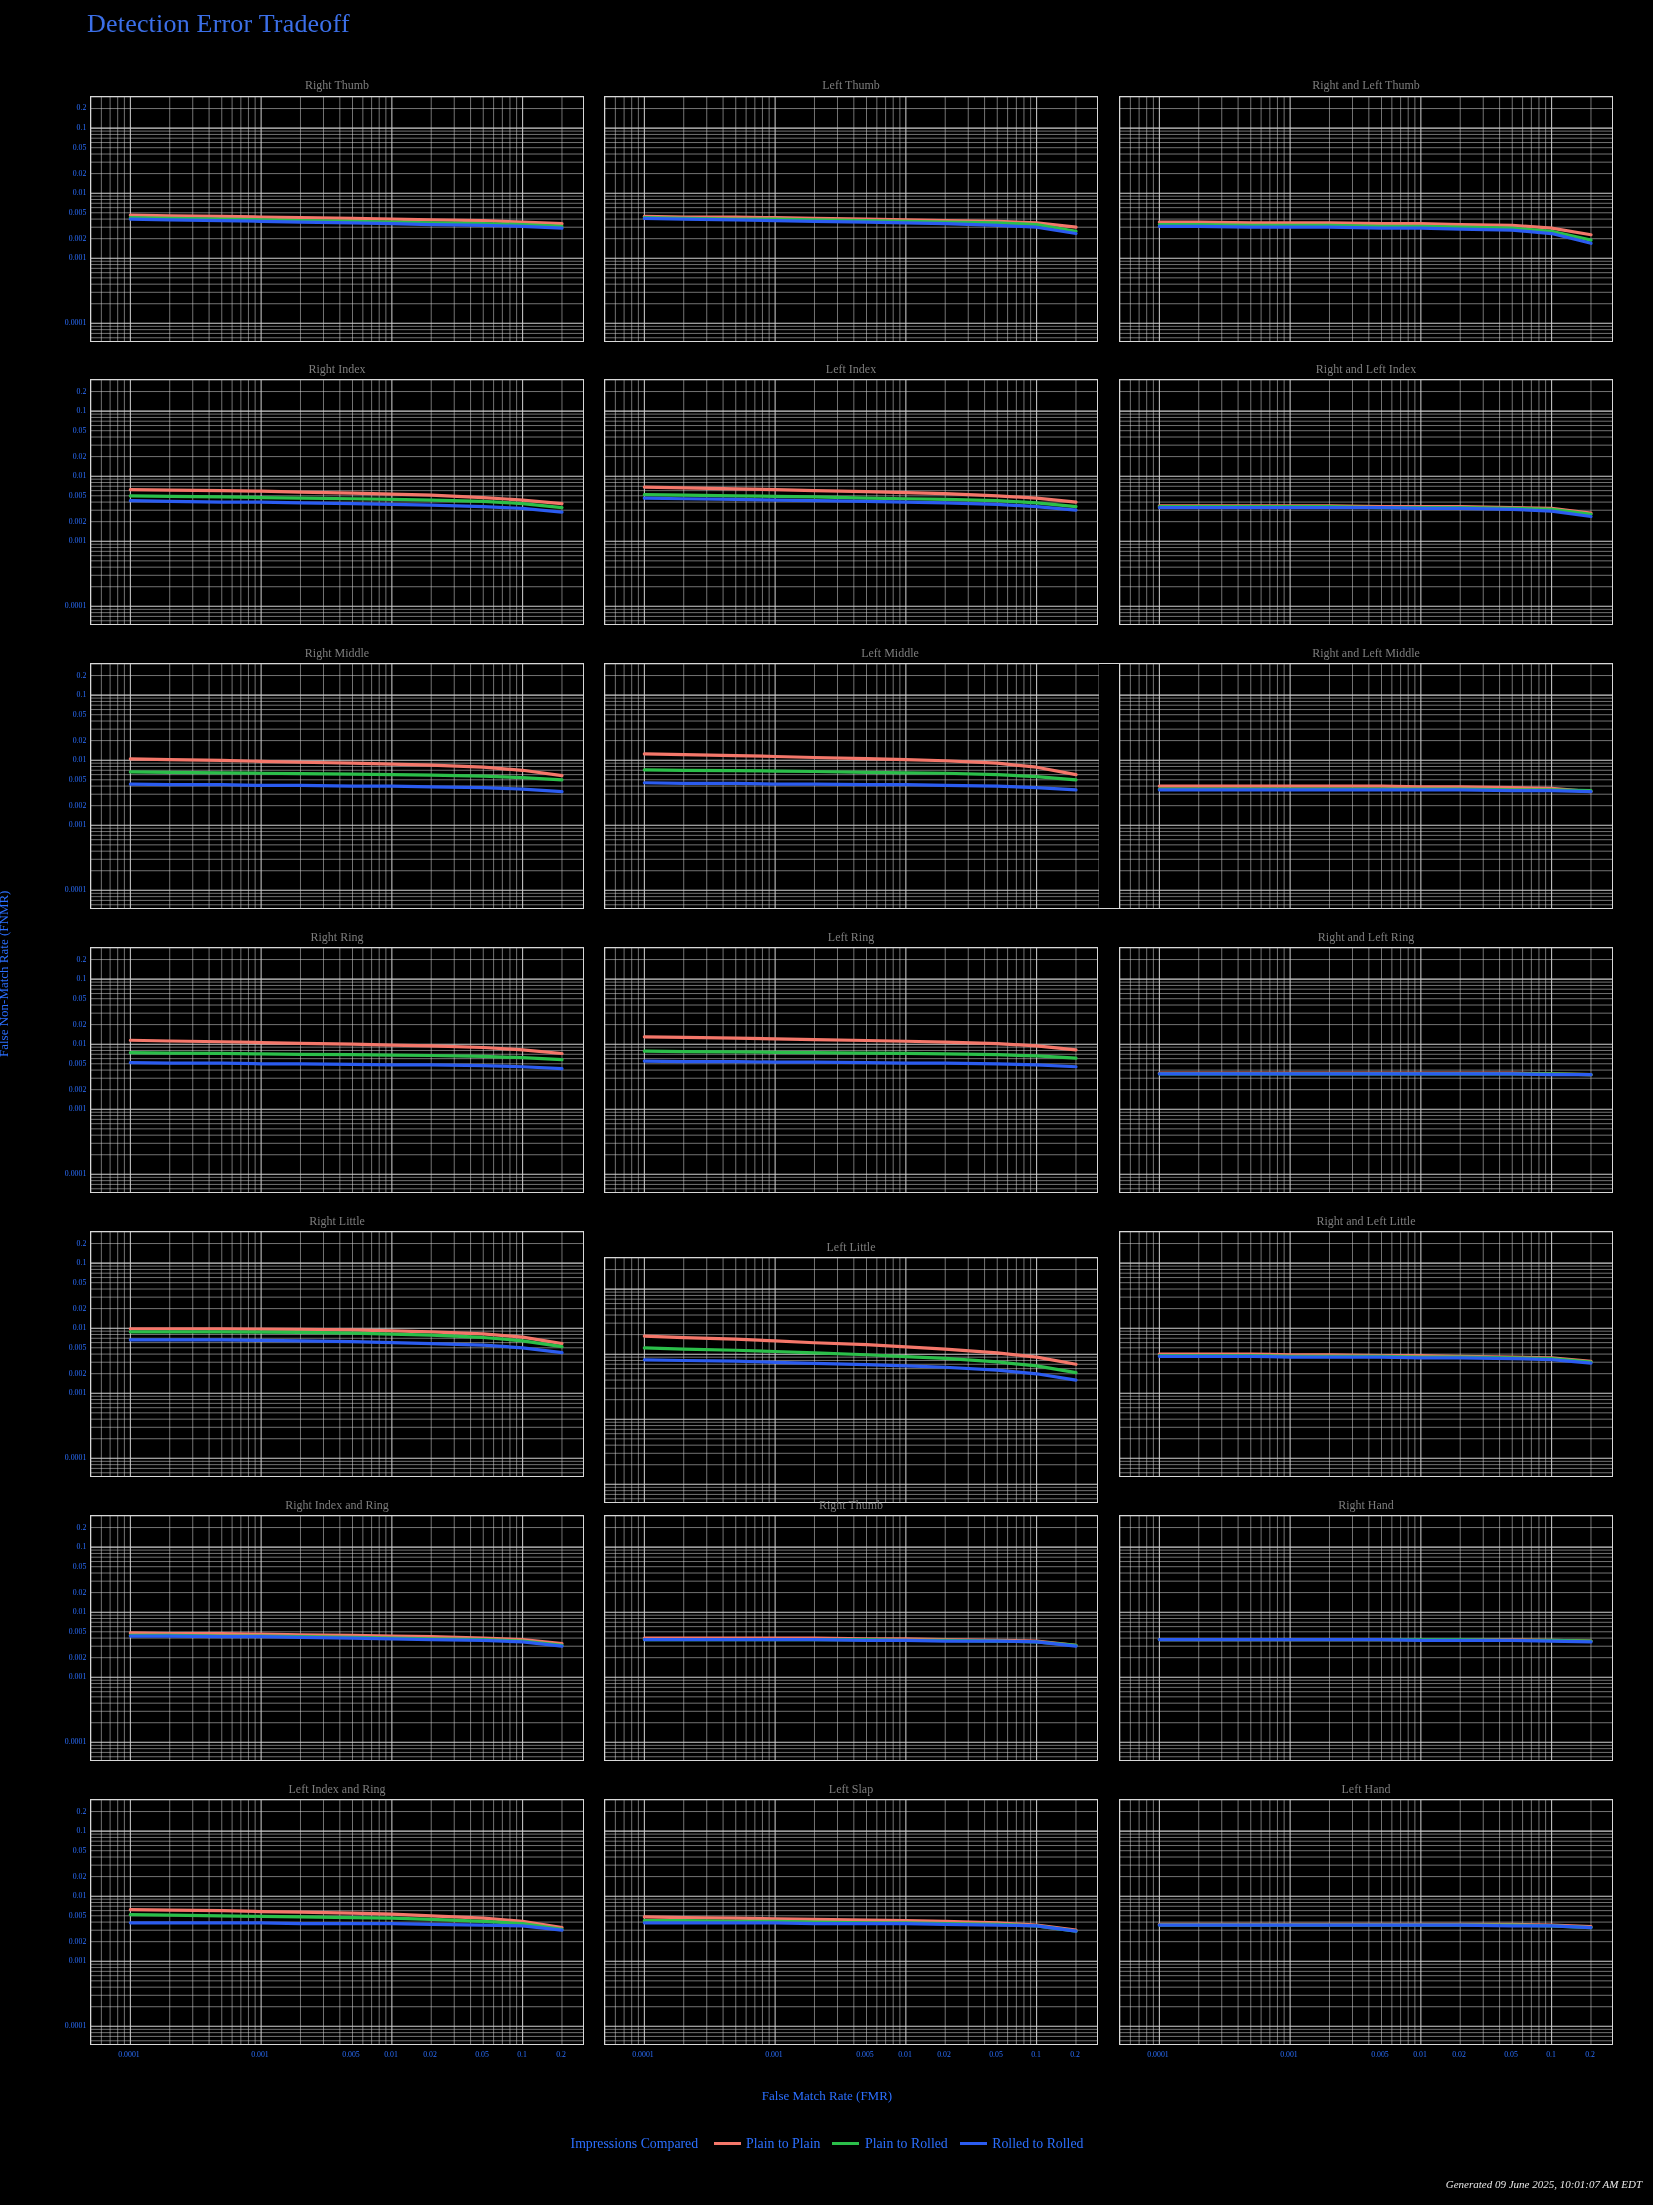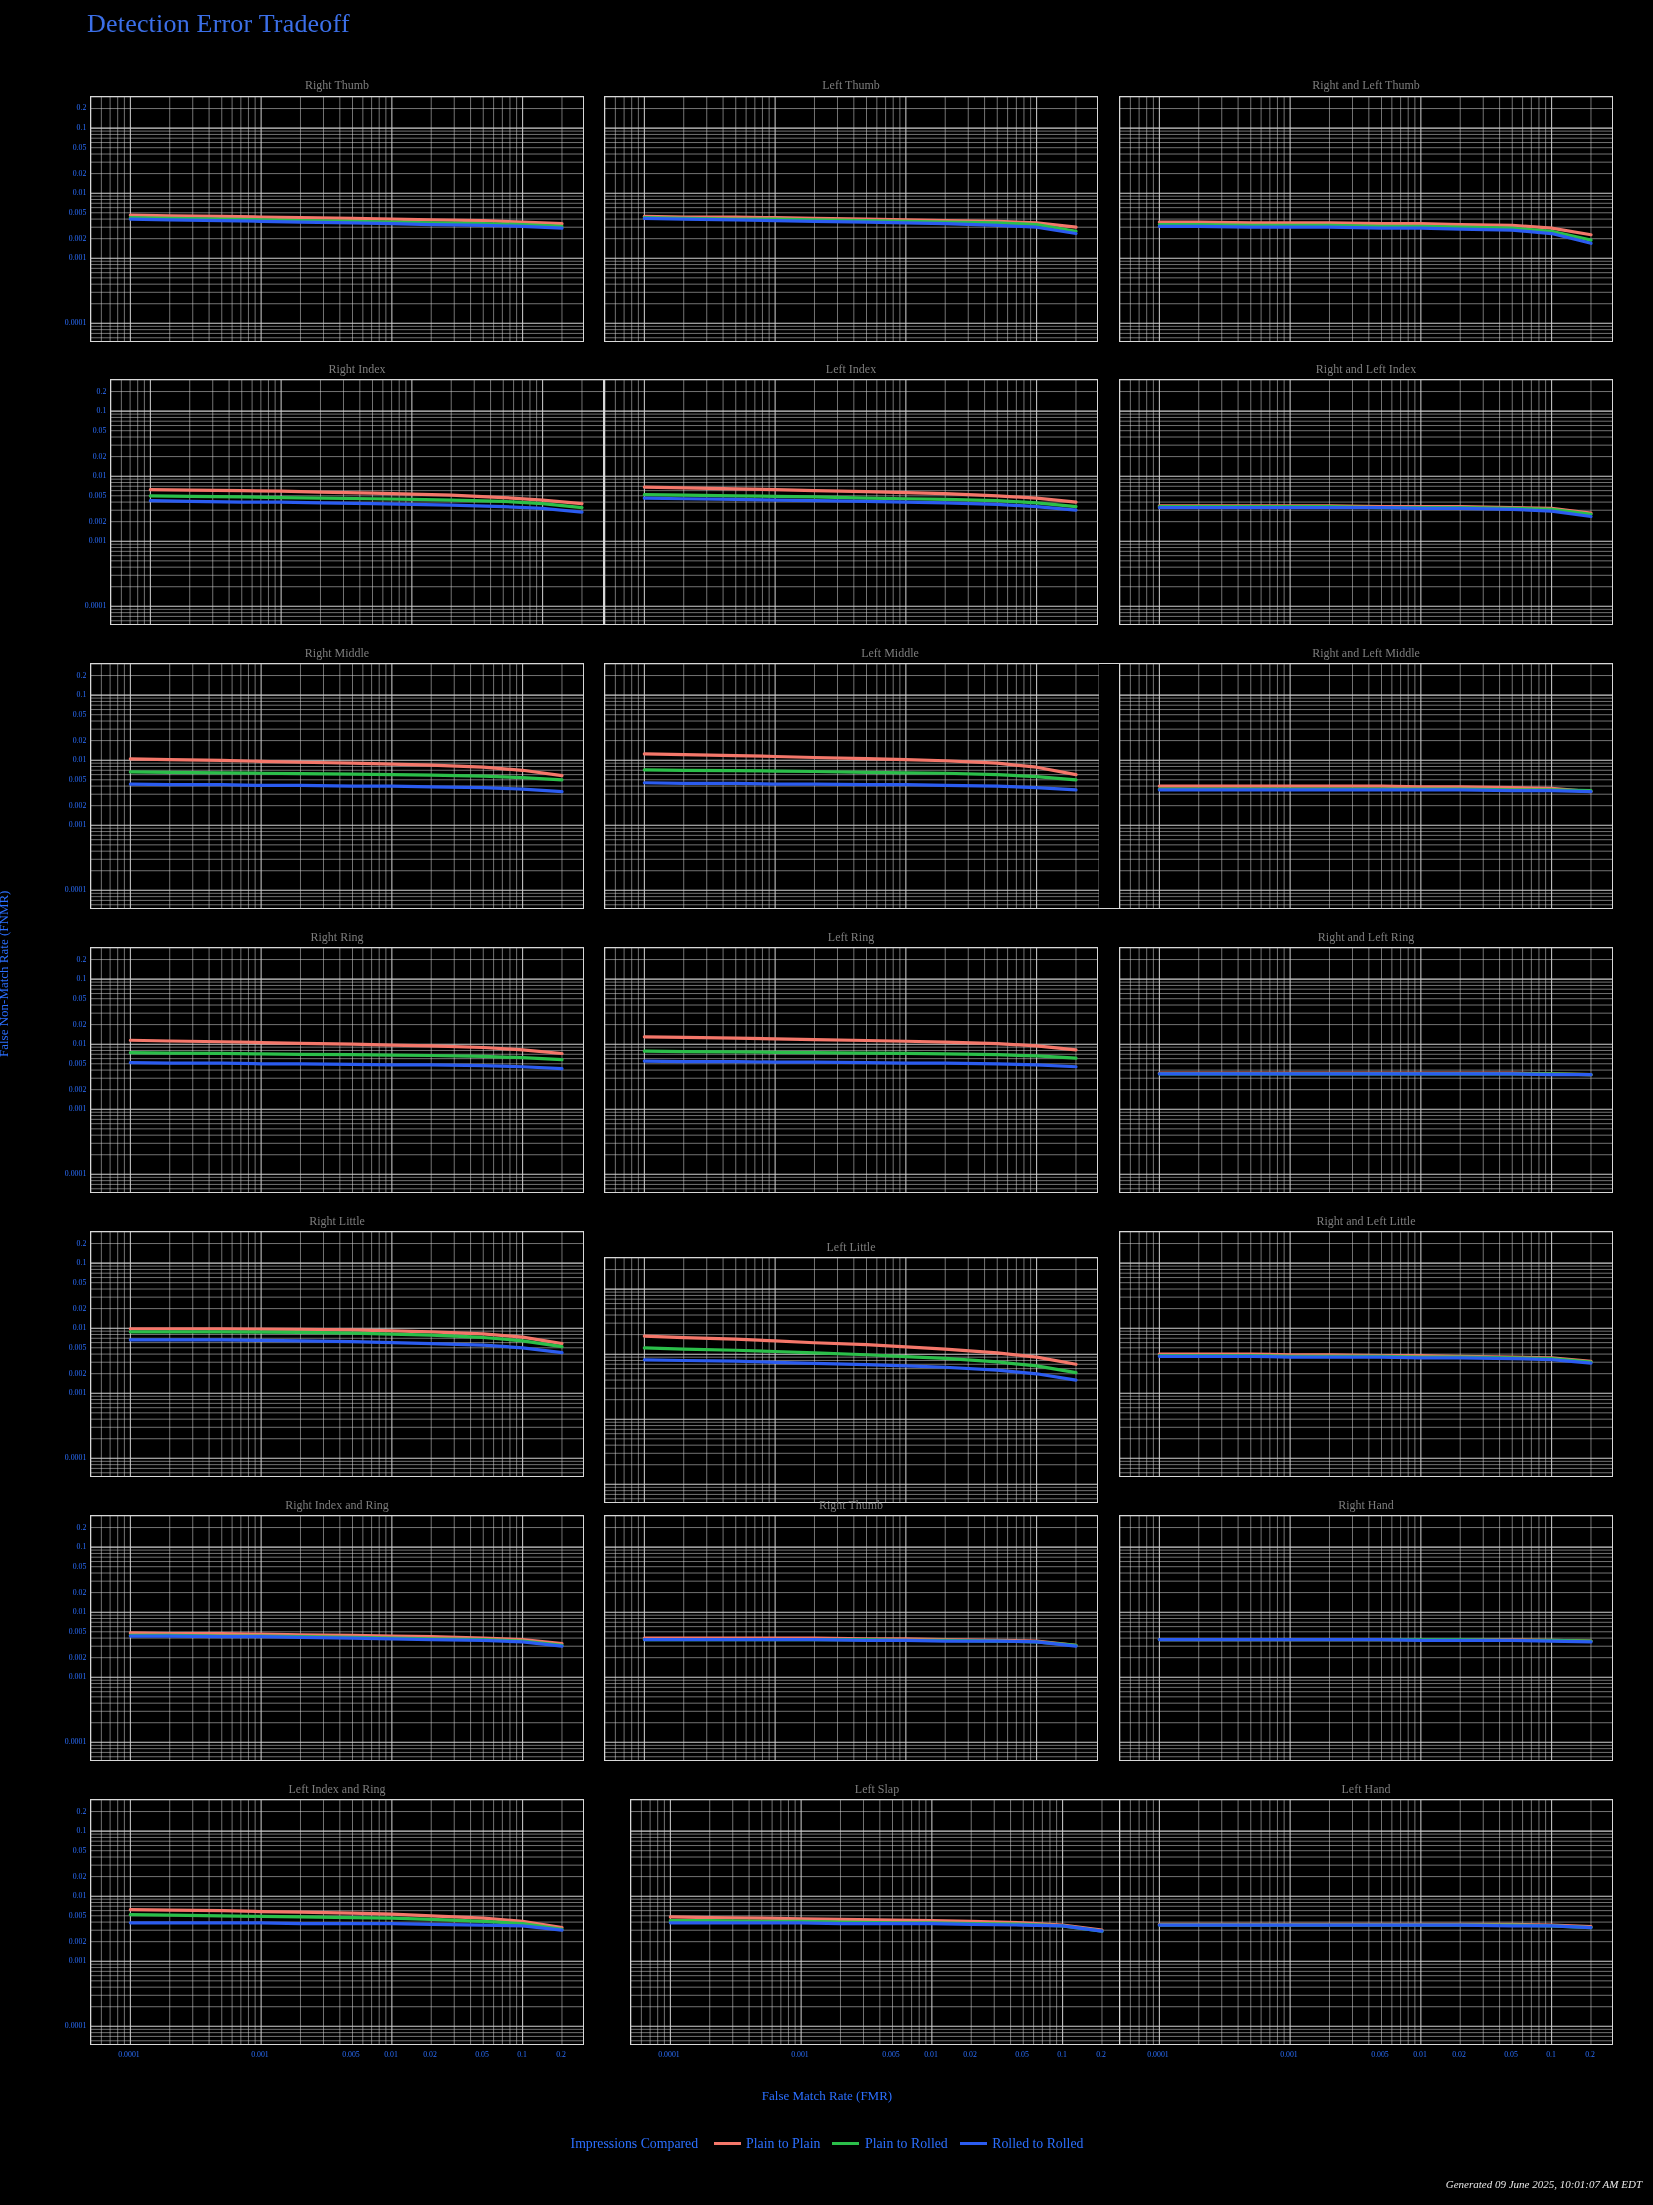--- a/index.html
+++ b/index.html
@@ -367,21 +367,21 @@
             <line y1="67.56211023820174" y2="67.56211023820174" x1="0" x2="1075" stroke="#d0d0d0" stroke-width="2.2"></line>
             <line y1="24.93516467484551" y2="24.93516467484551" x1="0" x2="1075" stroke="#d0d0d0" stroke-width="1.2"></line>
             <line y1="0" y2="0" x1="0" x2="1075" stroke="#d0d0d0" stroke-width="1.2"></line>
           </g>
           <polyline points="85.65,271.99 171.30,271.99 284.53,273.73 370.18,273.73 455.84,273.73 569.06,275.51 654.71,275.51 740.37,277.35 853.59,279.24 939.24,285.29 1024.90,299.55" fill="none" stroke="#f4776a" stroke-width="7" stroke-linejoin="round" stroke-linecap="round"></polyline>
           <polyline points="85.65,277.35 171.30,277.35 284.53,279.24 370.18,279.24 455.84,279.24 569.06,281.19 654.71,281.19 740.37,283.21 853.59,285.29 939.24,292.01 1024.90,311.30" fill="none" stroke="#2bbf4a" stroke-width="7" stroke-linejoin="round" stroke-linecap="round"></polyline>
           <polyline points="85.65,281.19 171.30,281.19 284.53,283.21 370.18,283.21 455.84,283.21 569.06,285.29 654.71,285.29 740.37,287.45 853.59,289.69 939.24,296.93 1024.90,318.14" fill="none" stroke="#2b5cf0" stroke-width="7" stroke-linejoin="round" stroke-linecap="round"></polyline>
         </svg>
       </div>
     </div>
-    <div class="panel" style="left: 90px; top: 301px; width: 494px; height: 246px; margin-left: 20px;">
+    <div class="panel" style="left: 90px; top: 301px; width: 494px; height: 246px;">
       <div class="panel-title">Right Index</div>
       <div class="plot">
         <svg width="494" height="246" viewBox="0 0 1075 535">
           <g>
             <line x1="0" x2="0" y1="0" y2="535" stroke="#d0d0d0" stroke-width="1.2"></line>
             <line x1="22.529494946120458" x2="22.529494946120458" y1="0" y2="535" stroke="#d0d0d0" stroke-width="1.2"></line>
             <line x1="41.57791150848048" x2="41.57791150848048" y1="0" y2="535" stroke="#d0d0d0" stroke-width="1.2"></line>
             <line x1="58.07840046976361" x2="58.07840046976361" y1="0" y2="535" stroke="#d0d0d0" stroke-width="1.2"></line>
             <line x1="72.63286321800624" x2="72.63286321800624" y1="0" y2="535" stroke="#d0d0d0" stroke-width="1.2"></line>
             <line x1="85.65227379552893" x2="85.65227379552893" y1="0" y2="535" stroke="#d0d0d0" stroke-width="2.2"></line>
@@ -1741,21 +1741,21 @@
       <div class="ytick" style="top: 226px;">0.0001</div>
       <div class="xtick" style="left: 39px;">0.0001</div>
       <div class="xtick" style="left: 170px;">0.001</div>
       <div class="xtick" style="left: 261px;">0.005</div>
       <div class="xtick" style="left: 301px;">0.01</div>
       <div class="xtick" style="left: 340px;">0.02</div>
       <div class="xtick" style="left: 392px;">0.05</div>
       <div class="xtick" style="left: 432px;">0.1</div>
       <div class="xtick" style="left: 471px;">0.2</div>
     </div>
-    <div class="panel" style="left: 630px; top: 1721px; width: 494px; height: 246px;">
+    <div class="panel" style="left: 604px; top: 1721px; width: 494px; height: 246px;">
       <div class="panel-title">Left Slap</div>
       <div class="plot">
         <svg width="494" height="246" viewBox="0 0 1075 535">
           <g>
             <line x1="0" x2="0" y1="0" y2="535" stroke="#d0d0d0" stroke-width="1.2"></line>
             <line x1="22.529494946120458" x2="22.529494946120458" y1="0" y2="535" stroke="#d0d0d0" stroke-width="1.2"></line>
             <line x1="41.57791150848048" x2="41.57791150848048" y1="0" y2="535" stroke="#d0d0d0" stroke-width="1.2"></line>
             <line x1="58.07840046976361" x2="58.07840046976361" y1="0" y2="535" stroke="#d0d0d0" stroke-width="1.2"></line>
             <line x1="72.63286321800624" x2="72.63286321800624" y1="0" y2="535" stroke="#d0d0d0" stroke-width="1.2"></line>
             <line x1="85.65227379552893" x2="85.65227379552893" y1="0" y2="535" stroke="#d0d0d0" stroke-width="2.2"></line>

